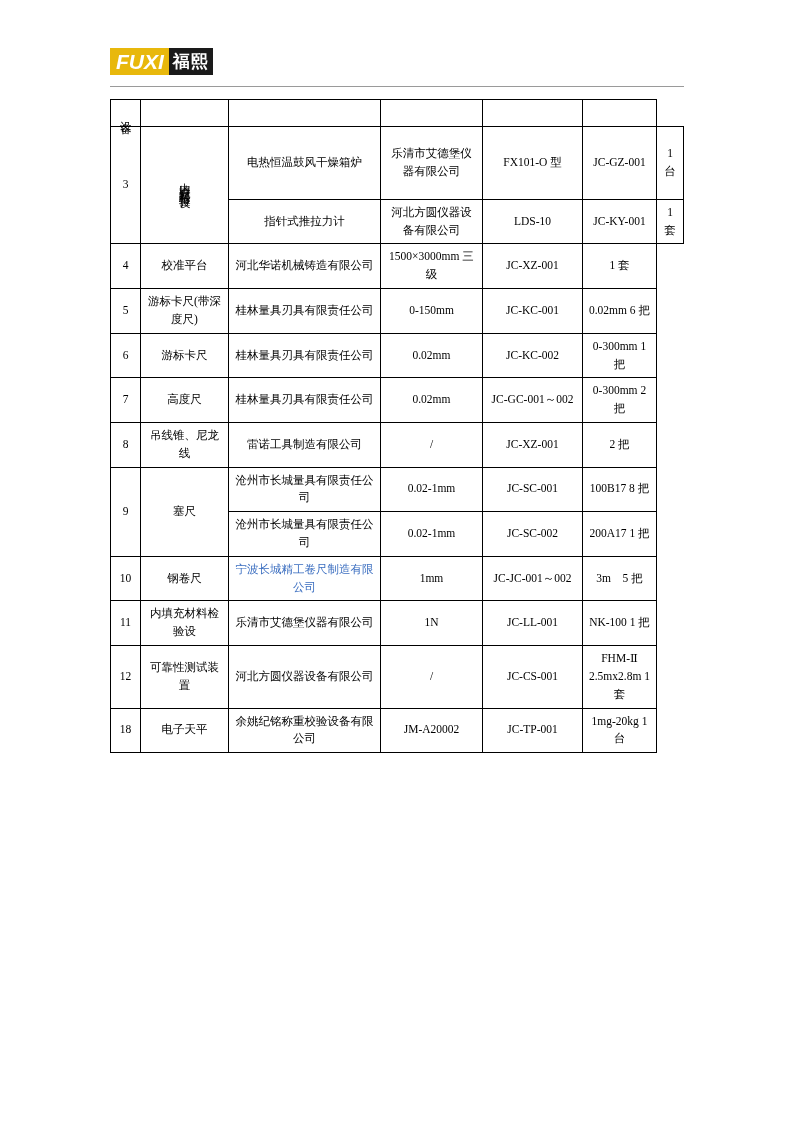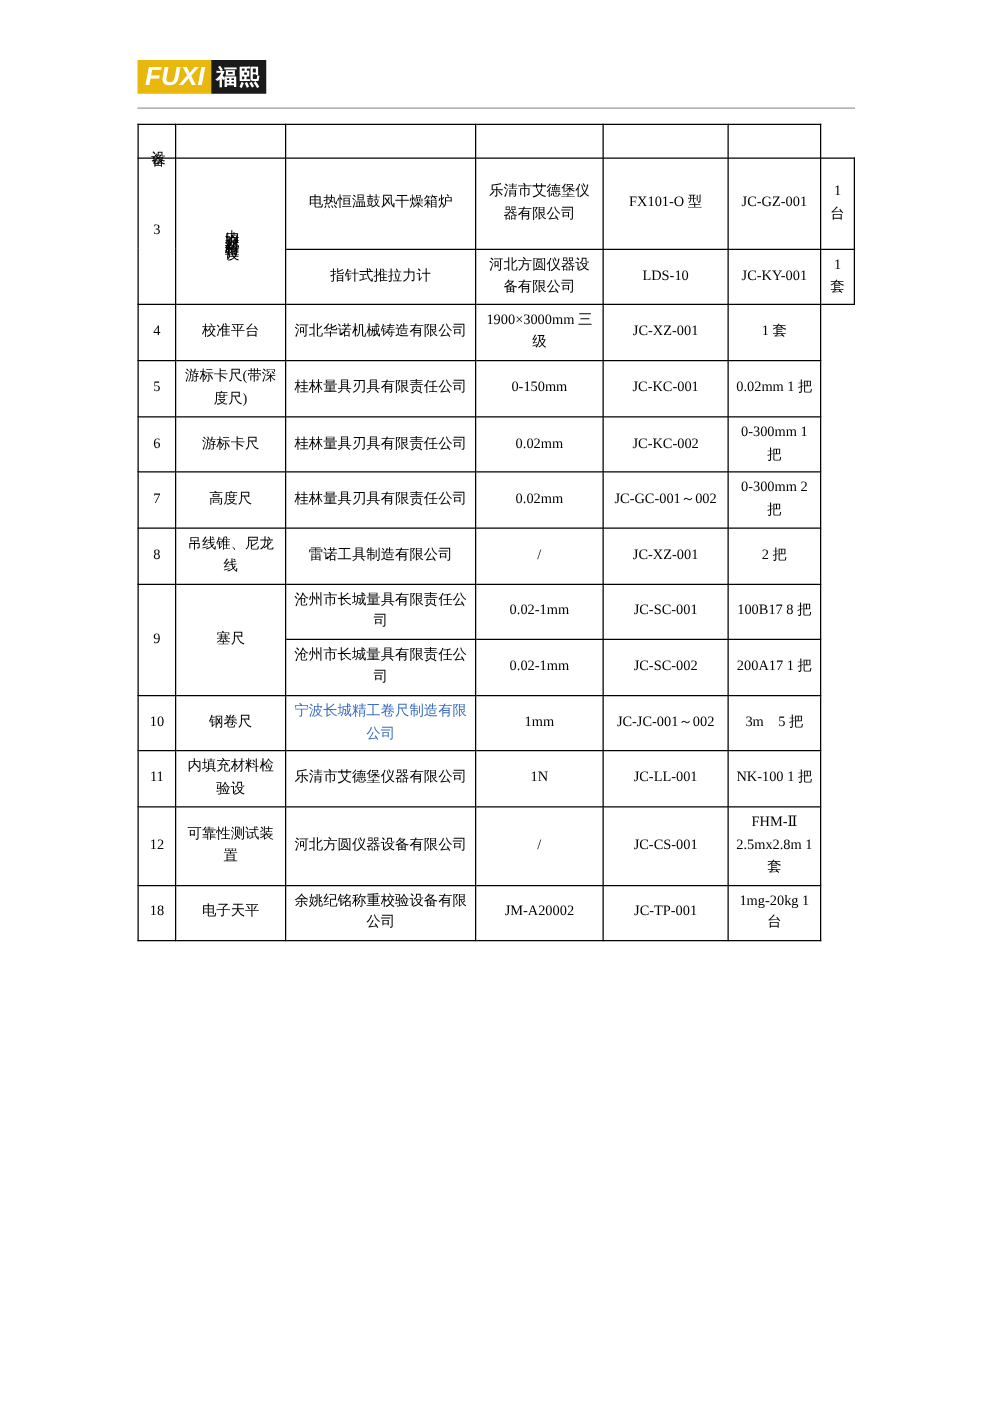--- a/index.html
+++ b/index.html
@@ -137,31 +137,31 @@
             <td>指针式推拉力计</td>
             <td>河北方圆仪器设备有限公司</td>
             <td>LDS-10</td>
             <td>JC-KY-001</td>
             <td>1 套</td>
           </tr>
           <tr>
             <td rowspan="1">4</td>
             <td>校准平台</td>
             <td>河北华诺机械铸造有限公司</td>
-            <td>1900×3000mm 三级</td>
+            <td>1500×3000mm 三级</td>
             <td>JC-XZ-001</td>
             <td>1 套</td>
           </tr>
           <tr>
             <td rowspan="1">5</td>
             <td>游标卡尺(带深度尺)</td>
             <td>桂林量具刃具有限责任公司</td>
             <td>0-150mm</td>
             <td>JC-KC-001</td>
-            <td>0.02mm 1 把</td>
+            <td>0.02mm 6 把</td>
           </tr>
           <tr>
             <td rowspan="1">6</td>
             <td>游标卡尺</td>
             <td>桂林量具刃具有限责任公司</td>
             <td>0.02mm</td>
             <td>JC-KC-002</td>
             <td>0-300mm 1 把</td>
           </tr>
           <tr>

